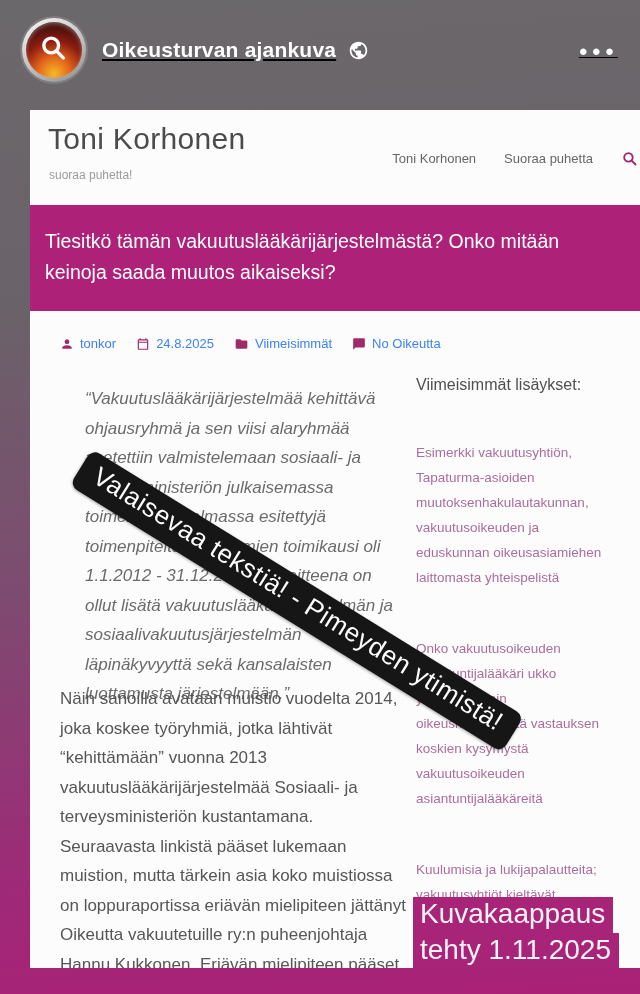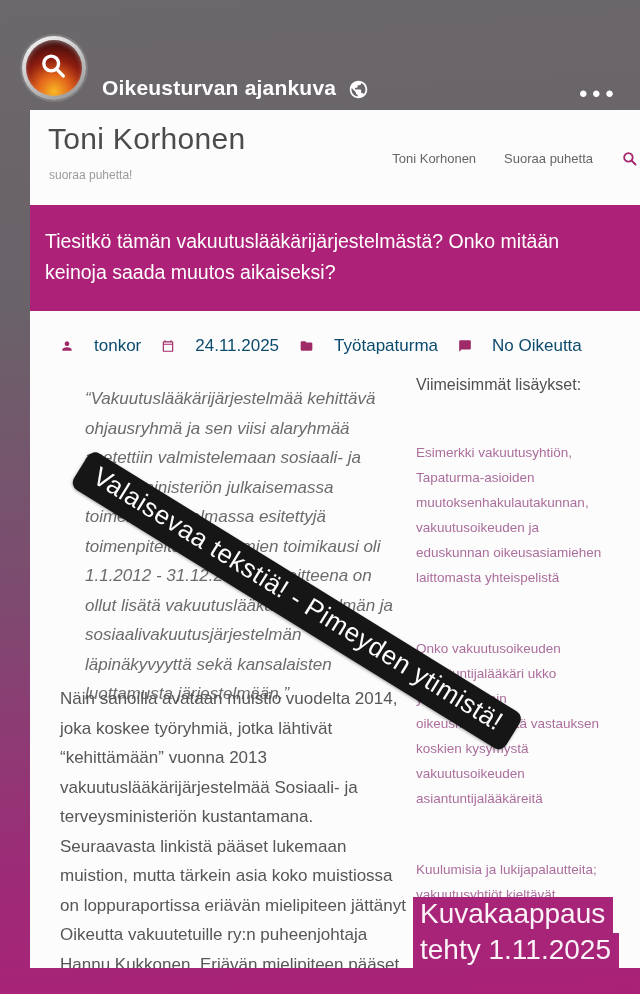--- a/index.html
+++ b/index.html
@@ -2,40 +2,40 @@
 <html><head>
 <meta charset="utf-8">
 <style>
   html,body{margin:0;padding:0;}
   body{
     width:640px;height:994px;position:relative;overflow:hidden;
     font-family:"Liberation Sans","DejaVu Sans",sans-serif;
     background:linear-gradient(176deg,#6b686b 0%,#6a6269 30%,#7e4a70 58%,#9d2b77 84%,#aa2177 100%);
   }
   
-  .story-header{position:absolute;top:0;left:0;right:0;height:100px;display:flex;align-items:flex-end;padding:0 22px;box-sizing:border-box;}
+  .story-header{position:absolute;top:0;left:0;right:0;height:100px;display:flex;align-items:center;padding:0 22px;box-sizing:border-box;text-decoration:underline;}
   .avatar{width:64px;height:64px;border-radius:50%;background:linear-gradient(150deg,#fafafa,#8f8f8f);padding:4px;box-sizing:border-box;flex:0 0 auto;box-shadow:0 0 0 2px rgba(140,140,140,.6);cursor:pointer;}
   .avatar-orb{width:100%;height:100%;border-radius:50%;position:relative;
     background:radial-gradient(circle at 50% 92%,#f8b826 0%,#e2641b 28%,#8e1d10 55%,#3c0c0c 85%);
     box-shadow:inset 0 2px 4px rgba(255,255,255,.35);}
   .avatar-orb svg{position:absolute;left:50%;top:50%;transform:translate(-52%,-55%);}
   .story-title{color:#ffffff;font-size:21px;font-weight:700;margin-left:16px;letter-spacing:.2px;}
   .globe{margin-left:12px;display:flex;align-items:center;}
   .more-btn{margin-left:auto;color:#ffffff;font-size:15px;letter-spacing:4px;font-weight:700;cursor:pointer;line-height:1;}
   
   .page{position:absolute;left:30px;top:110px;width:577px;height:858px;background:#fcfcfc;overflow:hidden;padding-left:43px;}
   .site-title{position:absolute;left:18px;top:12px;font-size:30px;color:#4b4b4b;letter-spacing:.3px;}
   .site-tagline{position:absolute;left:19px;top:58px;font-size:12px;color:#9b9b9b;}
   .site-nav{position:absolute;right:12px;top:40px;display:flex;align-items:center;gap:28px;}
   .site-nav .nav-link{font-size:13px;color:#666666;cursor:pointer;}
   .search-btn{display:flex;align-items:center;cursor:pointer;}
   .title-band{position:absolute;left:0;top:95px;width:100%;height:106px;background:#ad2178;box-sizing:border-box;}
   .title-band h1{margin:21px 16px 16px 15px;max-width:548px;font-size:19.5px;line-height:31px;font-weight:400;color:#ffffff;}
   .post-meta{position:absolute;left:30px;top:226px;display:flex;align-items:center;gap:20px;}
-  .meta-item{display:flex;align-items:center;gap:20px;font-size:17px;color:#0c4a6e;}
+  .meta-item{display:flex;align-items:center;gap:6px;font-size:13px;color:#3b82f6;}
   .meta-item svg{flex:0 0 auto;}
   .post-quote{position:absolute;left:55px;top:274px;width:318px;font-style:italic;font-size:17px;line-height:29.5px;color:#6b6b6b;}
   .post-body{position:absolute;left:30px;top:574px;width:352px;font-size:17px;line-height:29.5px;color:#565656;}
   .sidebar{position:absolute;left:386px;top:258px;width:196px;}
   .sidebar-heading{font-size:16px;color:#4f4f4f;margin:8px 0 42px 0;font-weight:400;}
   .sidebar-link{font-size:13.5px;line-height:25px;color:#ab6d9c;margin-bottom:13px;cursor:pointer;margin-top:46px;}
   
   .sticker-banner{position:absolute;left:92px;top:449px;transform:rotate(31.7deg);transform-origin:0 0;
     background:#161616;color:#fdfdfd;font-size:26px;font-weight:500;letter-spacing:.5px;
     padding:4px 16px 8px 16px;border-radius:9px;white-space:nowrap;box-shadow:0 1px 3px rgba(0,0,0,.35);}
@@ -87,27 +87,27 @@
     <span class="meta-item">
       <svg width="14" height="14" viewBox="0 0 24 24">
         <path fill="#9e2a68" d="M12 12c2.21 0 4-1.79 4-4s-1.79-4-4-4-4 1.79-4 4 1.79 4 4 4zm0 2c-2.67 0-8 1.34-8 4v2h16v-2c0-2.66-5.33-4-8-4z"></path>
       </svg>
       <span>tonkor</span>
     </span>
     <span class="meta-item">
       <svg width="14" height="14" viewBox="0 0 24 24">
         <path fill="#9e2a68" d="M19 4h-1V2h-2v2H8V2H6v2H5a2 2 0 0 0-2 2v14a2 2 0 0 0 2 2h14a2 2 0 0 0 2-2V6a2 2 0 0 0-2-2zm0 16H5V10h14v10zM5 8V6h14v2H5z"></path>
       </svg>
-      <span>24.11.2025</span>
+      <span>24.8.2025</span>
     </span>
     <span class="meta-item">
       <svg width="15" height="14" viewBox="0 0 24 24">
         <path fill="#9e2a68" d="M10 4H4a2 2 0 0 0-2 2v12a2 2 0 0 0 2 2h16a2 2 0 0 0 2-2V8a2 2 0 0 0-2-2h-8l-2-2z"></path>
       </svg>
-      <span>Työtapaturma</span>
+      <span>Viimeisimmät</span>
     </span>
     <span class="meta-item">
       <svg width="14" height="14" viewBox="0 0 24 24">
         <path fill="#9e2a68" d="M20 2H4a2 2 0 0 0-2 2v18l4-4h14a2 2 0 0 0 2-2V4a2 2 0 0 0-2-2z"></path>
       </svg>
       <span>No Oikeutta</span>
     </span>
   </div>
 
   <div class="post-quote">“Vakuutuslääkärijärjestelmää kehittävä ohjausryhmä ja sen viisi alaryhmää asetettiin valmistelemaan sosiaali- ja terveysministeriön julkaisemassa toimenpideohjelmassa esitettyjä toimenpiteitä. Työryhmien toimikausi oli 1.1.2012 - 31.12.2013. Tavoitteena on ollut lisätä vakuutuslääkärijärjestelmän ja sosiaalivakuutusjärjestelmän läpinäkyvyyttä sekä kansalaisten luottamusta järjestelmään.”</div>

